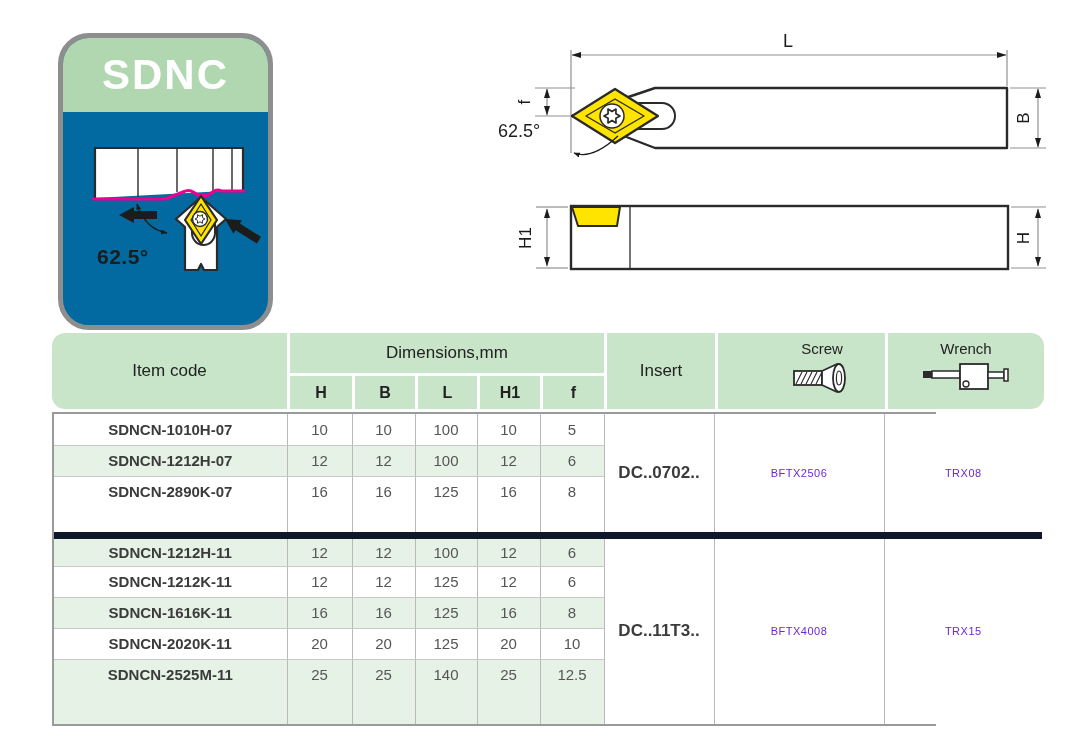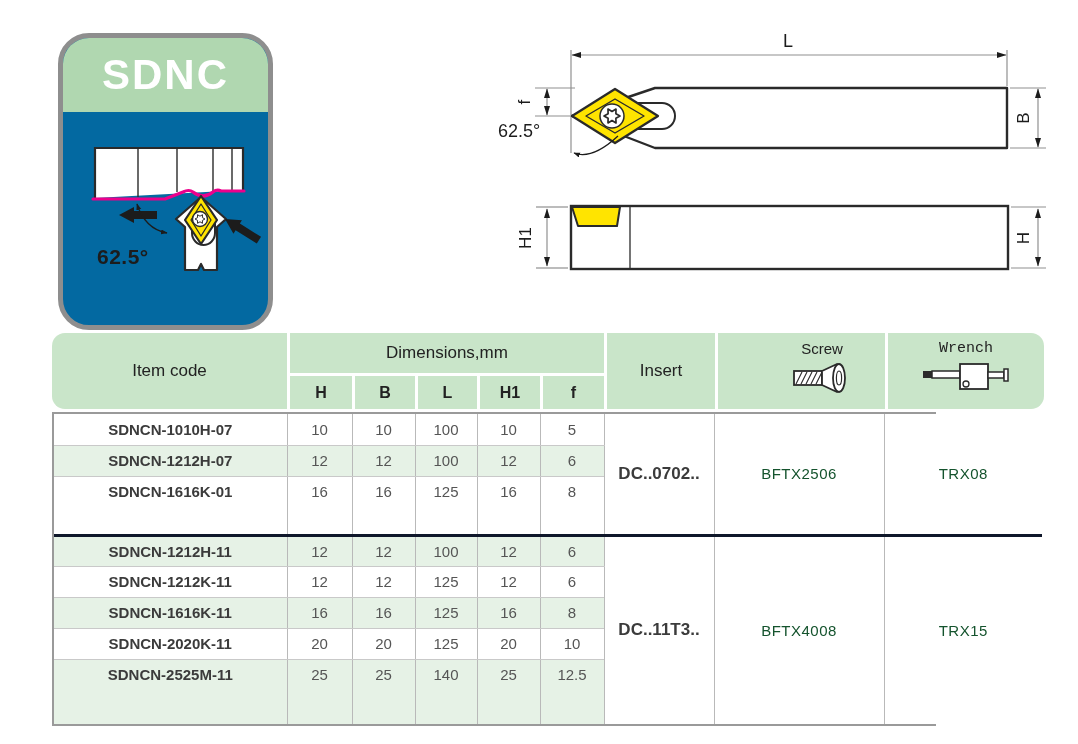--- a/index.html
+++ b/index.html
@@ -33,43 +33,43 @@
     background:#c9e5c9;display:flex;align-items:center;justify-content:center;
     font-size:17px;color:#222;box-sizing:border-box;
   }
   .gl{border-left:3px solid #fff;}
   .gt{border-top:3px solid #fff;}
   .hc-item{grid-column:1;grid-row:1/3;border-radius:13px 0 0 13px;}
   .hc-dims{grid-column:2/7;grid-row:1;}
   .hc-sub{grid-row:2;font-weight:600;font-size:16px;}
   .hc-insert{grid-column:7;grid-row:1/3;}
   .hc-screw{grid-column:8;grid-row:1/3;flex-direction:column;justify-content:flex-start;padding-top:7px;padding-left:41px;}
-  .hc-wrench{grid-column:9;grid-row:1/3;flex-direction:column;justify-content:flex-start;padding-top:7px;border-radius:0 13px 13px 0;font-family:Liberation Mono, monospace;}
+  .hc-wrench{grid-column:9;grid-row:1/3;flex-direction:column;justify-content:flex-start;padding-top:7px;border-radius:0 13px 13px 0;}
   .hc-tool-label{font-size:15px;}
   .hc-icon{margin-top:5px;}
 
   
   .tbl-body-wrap{
     position:absolute;left:52px;top:412px;width:884px;box-sizing:border-box;
     border:2px solid #9a9a9a;background:#fff;
   }
   table{width:100%;border-collapse:collapse;table-layout:fixed;}
   td{padding:0;border-left:1px solid #b9b9b9;}
   td:first-child{border-left:none;}
   tr.row{height:31px;}
   tr.fill1{height:28px;}
   tr.fill2{height:34px;}
   tr.line td.d{border-bottom:1px solid #c9c9c9;}
   tr.greenrow td.d{background:#e6f2e6;}
-  tr.sep td{border-top:3px solid #0f172a;}
+  tr.sep td{border-top:7px solid #0f172a;}
   td.code{font-weight:bold;color:#3b3b3b;font-size:15px;text-align:center;}
   td.num{color:#555;font-size:15px;text-align:center;}
   td.mc{background:#fff;text-align:center;vertical-align:middle;}
   .insert-val{font-weight:bold;color:#3b3b3b;font-size:17px;}
-  .tool-val{color:#14532d;font-size:15px;letter-spacing:0.5px;}
+  .tool-val{color:#6d28d9;font-size:11px;letter-spacing:0.5px;}
 </style>
 </head>
 <body>
 
 <div class="badge">
   <div class="badge-header">
     <span class="badge-title">SDNC</span>
   </div>
   <div class="badge-body">
     <svg viewBox="0 0 205 196">
@@ -228,21 +228,21 @@
       </tr>
       <tr class="row line greenrow">
         <td class="code d">SDNCN-1212H-07</td>
         <td class="num d">12</td>
         <td class="num d">12</td>
         <td class="num d">100</td>
         <td class="num d">12</td>
         <td class="num d">6</td>
       </tr>
       <tr class="row">
-        <td class="code d">SDNCN-1616K-01</td>
+        <td class="code d">SDNCN-2890K-07</td>
         <td class="num d">16</td>
         <td class="num d">16</td>
         <td class="num d">125</td>
         <td class="num d">16</td>
         <td class="num d">8</td>
       </tr>
       <tr class="fill1">
         <td class="d"></td>
           <td class="d"></td>
           <td class="d"></td>

